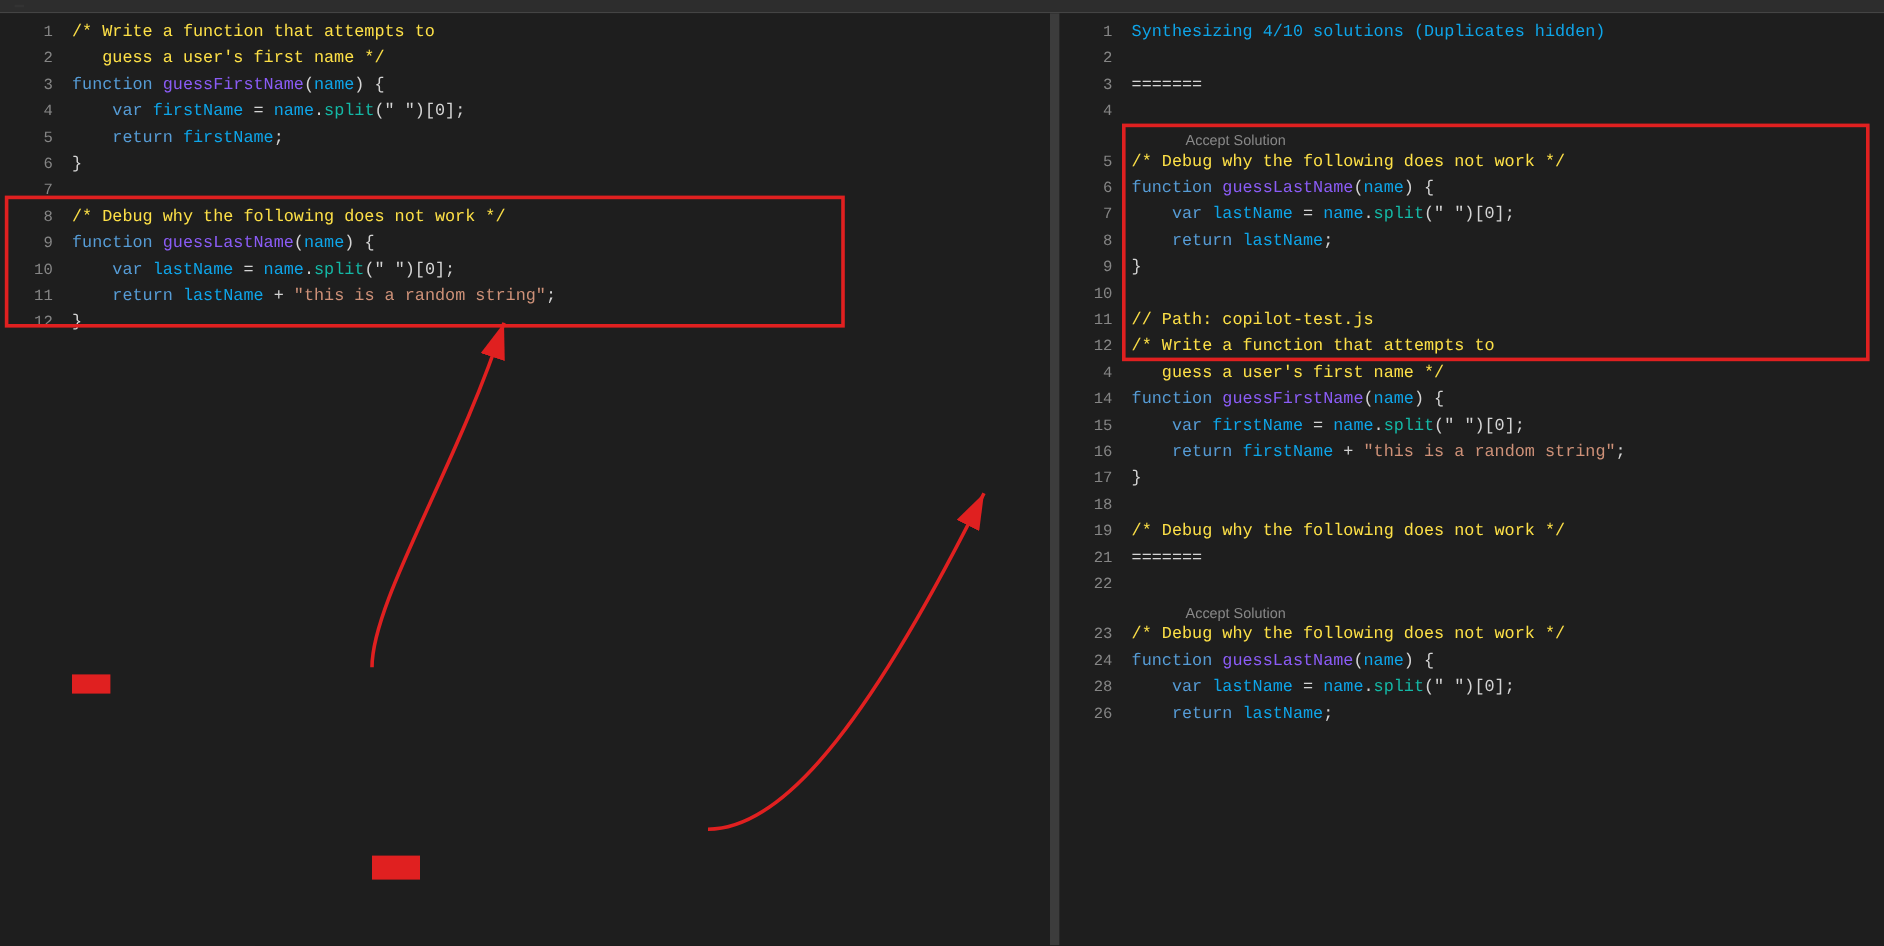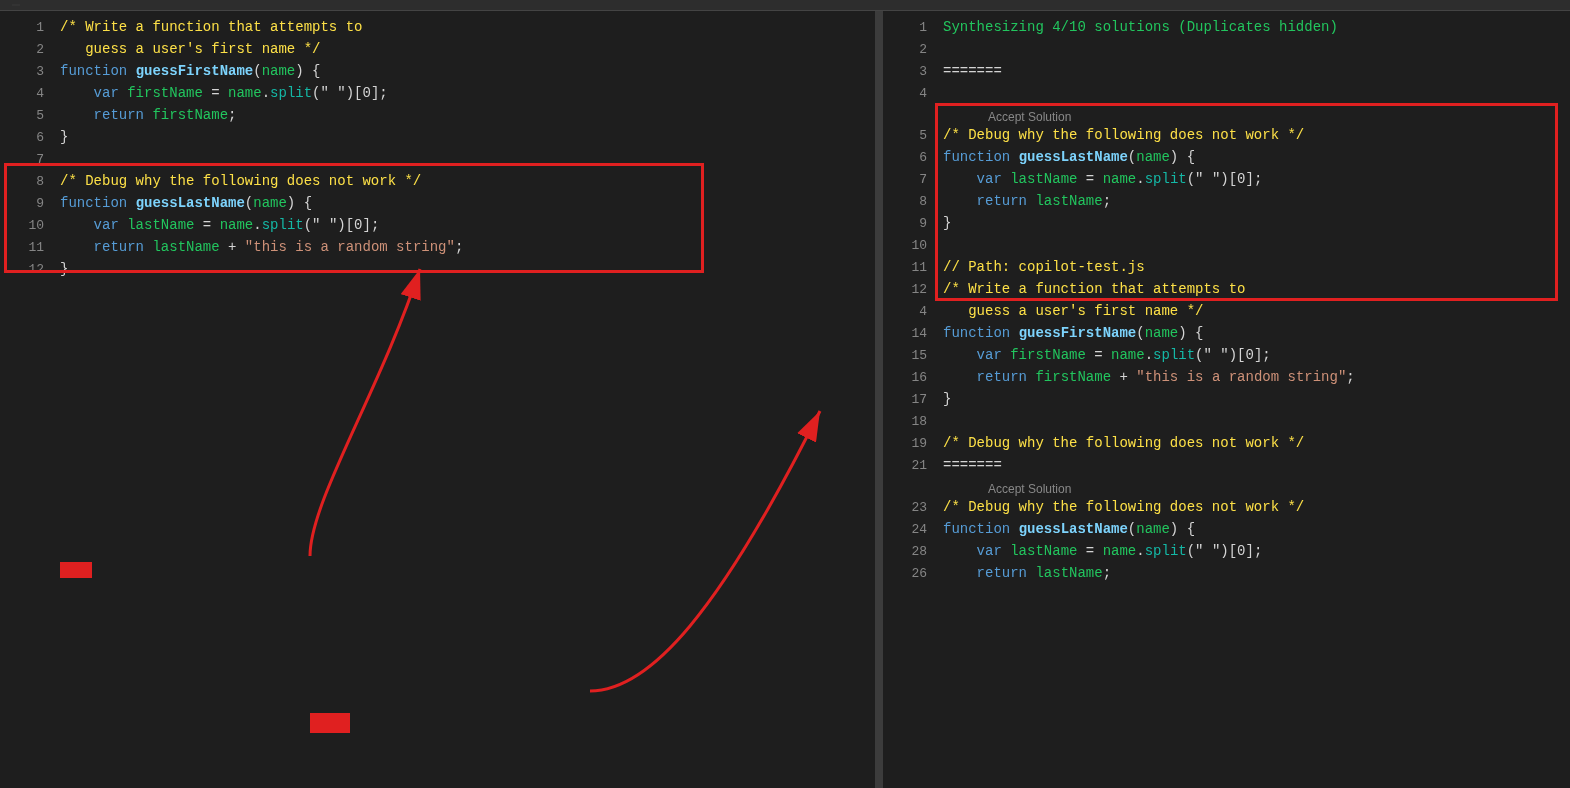--- a/index.html
+++ b/index.html
@@ -72,22 +72,22 @@
     }
 
     .line-content {
       color: #d4d4d4;
       font-size: 14px;
       white-space: pre;
     }
 
     
     .kw { color: #569cd6; } 
-    .fn { color: #7dd3fc; font-weight: bold; } 
-    .param { color: #22c55e; margin-top: 40px; } 
+    .fn { color: #8b5cf6; } 
+    .param { color: #0ea5e9; margin-top: 40px; } 
     .str { color: #ce9178; } 
     .cm { color: #fde047; } 
     .punc { color: #d4d4d4; }
     .method { color: #14b8a6; }
 
     
     .bug-highlight {
       position: absolute;
       top: 152px;
       left: 4px;
@@ -339,20 +339,24 @@
           <span class="line-content">&nbsp;</span>
         </div>
         <div class="code-line">
           <span class="line-num">19</span>
           <span class="line-content"><span class="cm">/* Debug why the following does not work */</span></span>
         </div>
         <div class="code-line">
           <span class="line-num">21</span>
           <span class="line-content">=======</span>
         </div>
+        <div class="code-line">
+          <span class="line-num">22</span>
+          <span class="line-content">&nbsp;</span>
+        </div>
         <div style="display: flex; align-items: center; height: 20px; padding: 0px 8px;">
           <span style="width:36px; margin-right:16px;"></span>
           <span class="accept-label">Accept Solution</span>
         </div>
         <div class="code-line">
           <span class="line-num">23</span>
           <span class="line-content"><span class="cm">/* Debug why the following does not work */</span></span>
         </div>
         <div class="code-line">
           <span class="line-num">24</span>

